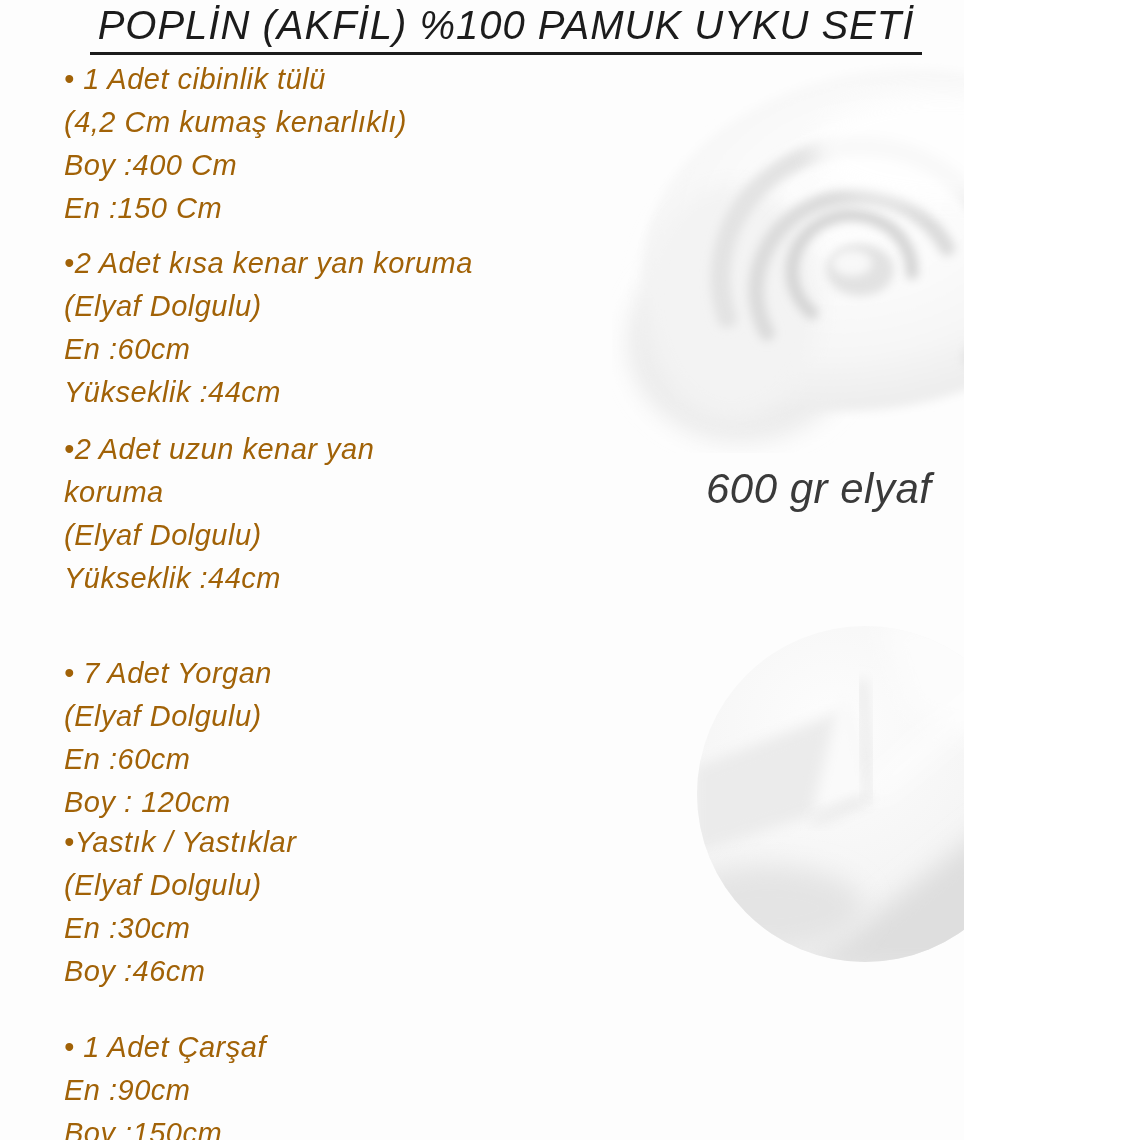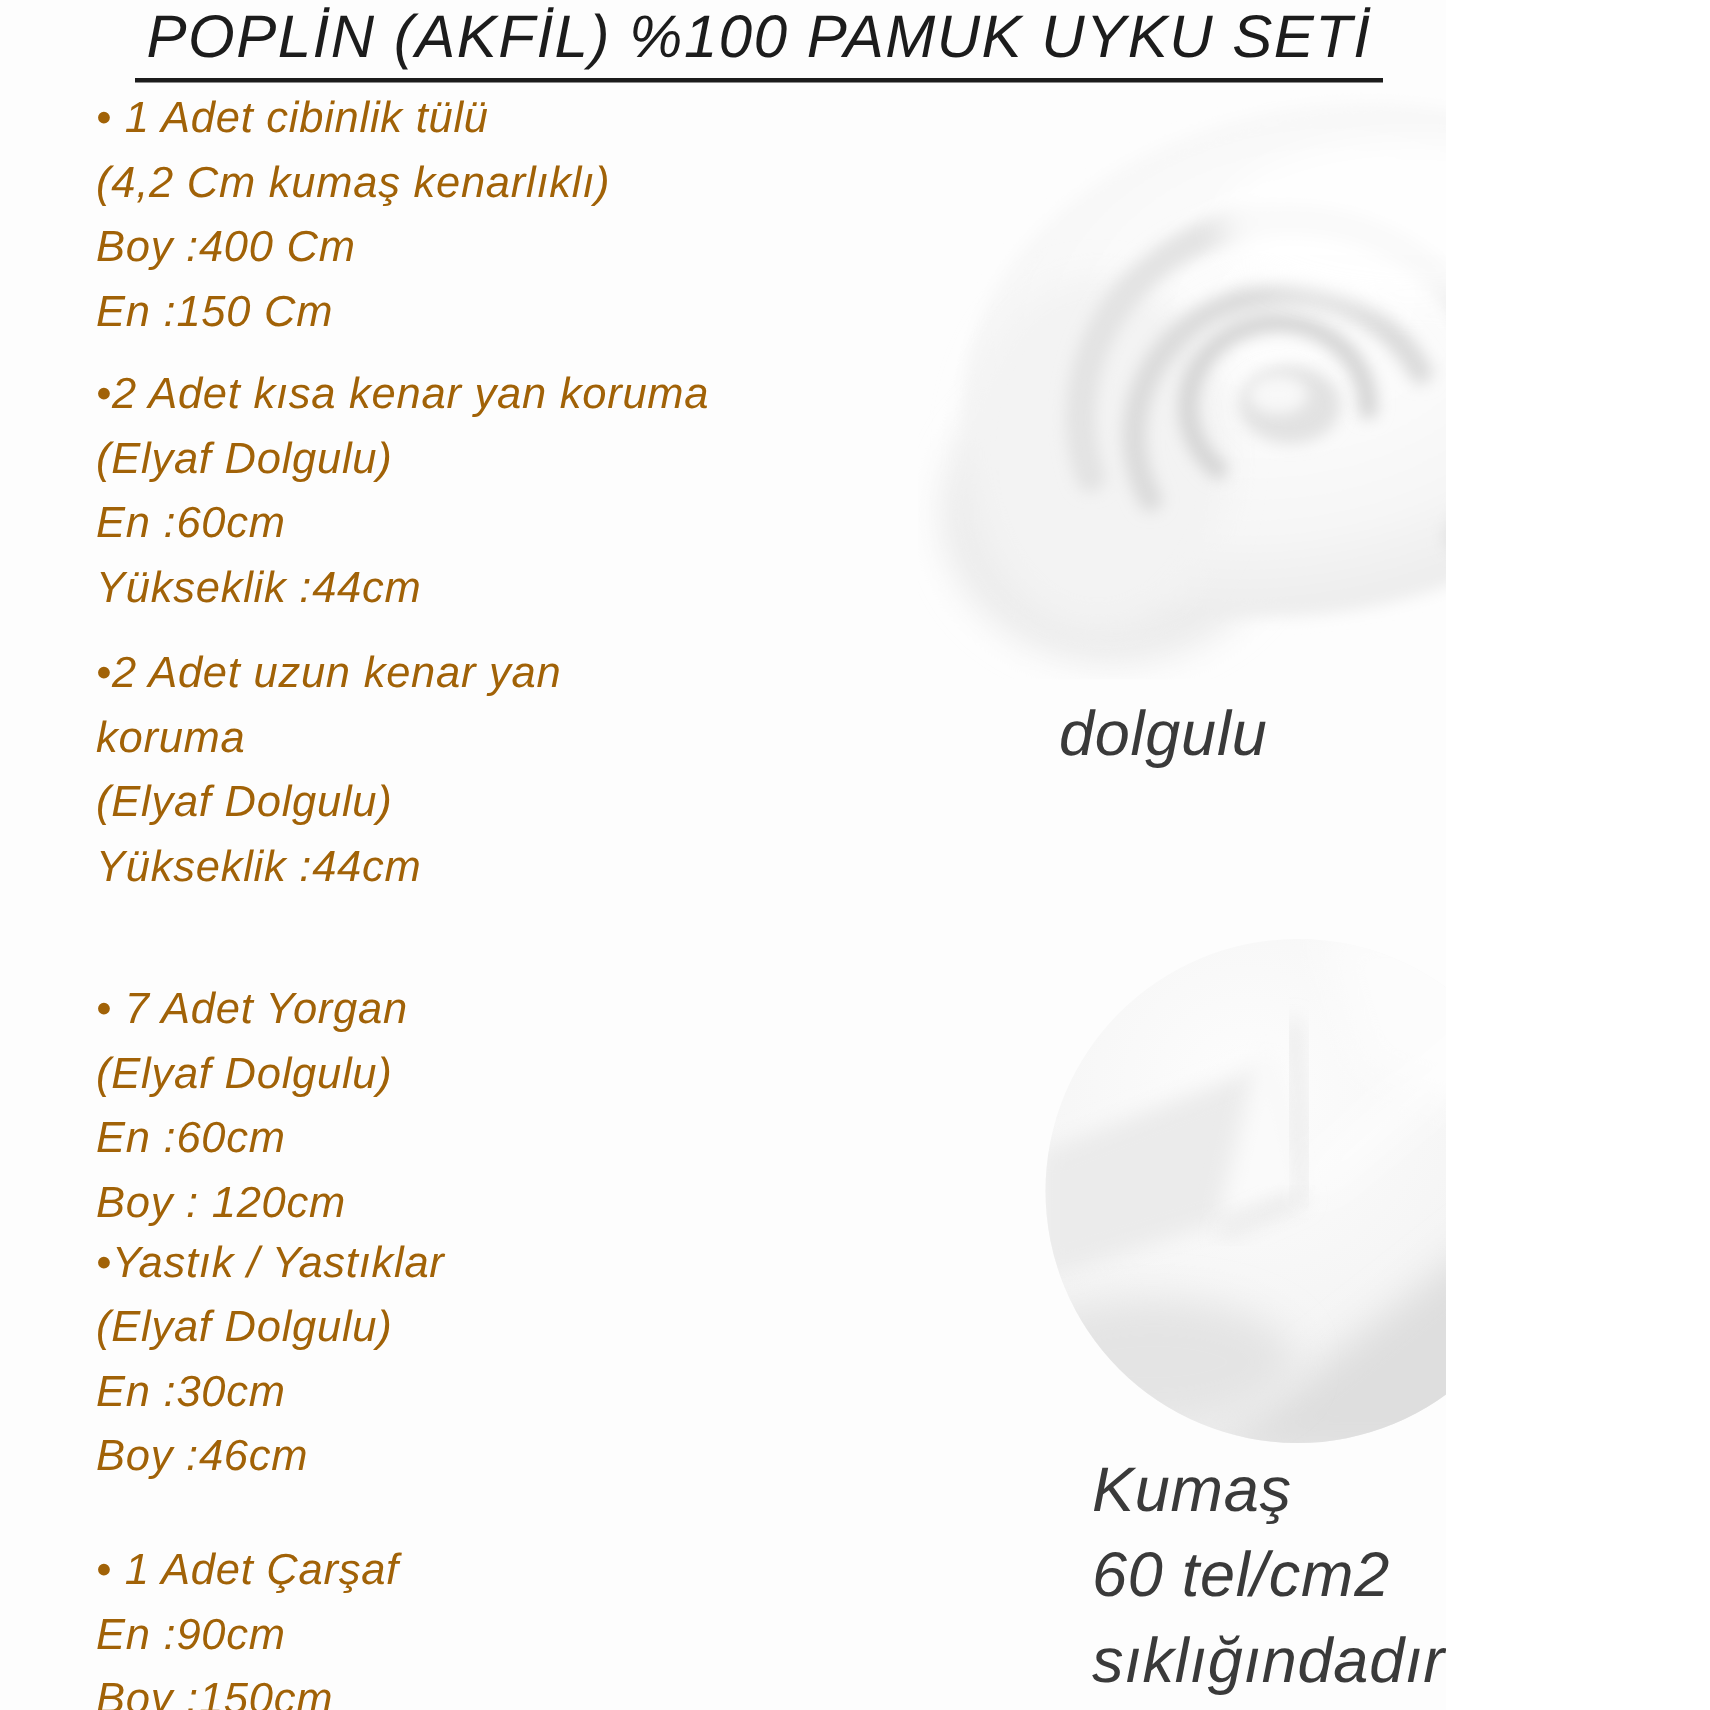--- a/index.html
+++ b/index.html
@@ -131,21 +131,21 @@
       <path d="M 155 275 A 98 92 0 1 1 335 190" stroke="#dbdbdb" stroke-width="16"></path>
       <path d="M 200 255 A 60 56 0 1 1 300 215" stroke="#d5d5d5" stroke-width="13"></path>
     </g>
     <ellipse cx="248" cy="212" rx="34" ry="26" fill="#e2e2e2" filter="url(#soft1)"></ellipse>
     <ellipse cx="240" cy="205" rx="20" ry="13" fill="#f8f8f8" filter="url(#soft1)"></ellipse>
 
     <ellipse cx="330" cy="90" rx="130" ry="55" fill="#ffffff" opacity="0.8" filter="url(#soft2)"></ellipse>
   </svg>
 
   <div class="caption cap-fiber">
-    <div>dolgulu</div>
+    <div>600 gr elyaf</div>
   </div>
 
   <svg class="fabric-img" viewBox="0 0 342 352" xmlns="http://www.w3.org/2000/svg" aria-hidden="true">
     <defs>
       <radialGradient id="fabGrad" cx="40%" cy="30%" r="85%">
         <stop offset="0%" stop-color="#fdfdfd"></stop>
         <stop offset="70%" stop-color="#f3f3f3"></stop>
         <stop offset="100%" stop-color="#e7e7e7"></stop>
       </radialGradient>
       <clipPath id="circleClip">
@@ -170,19 +170,14 @@
       <ellipse cx="75" cy="290" rx="95" ry="42" fill="#e4e4e4" filter="url(#fsoft2)"></ellipse>
 
       <polygon points="150,60 178,178 118,195" fill="#fafafa" filter="url(#fsoft1)"></polygon>
       <path d="M168,62 L176,180" stroke="#cfcfcf" stroke-width="4" fill="none" filter="url(#fsoft1)"></path>
       <path d="M176,180 L120,205" stroke="#d8d8d8" stroke-width="4" fill="none" filter="url(#fsoft1)"></path>
 
       <path d="M178,175 L300,70" stroke="#ffffff" stroke-width="14" fill="none" filter="url(#fsoft2)"></path>
     </g>
   </svg>
 
-  <div class="caption cap-fabric">
-    <div>Kumaş</div>
-    <div>60 tel/cm2</div>
-    <div>sıklığındadır</div>
-  </div>
 
 </div>
 
 </body></html>

